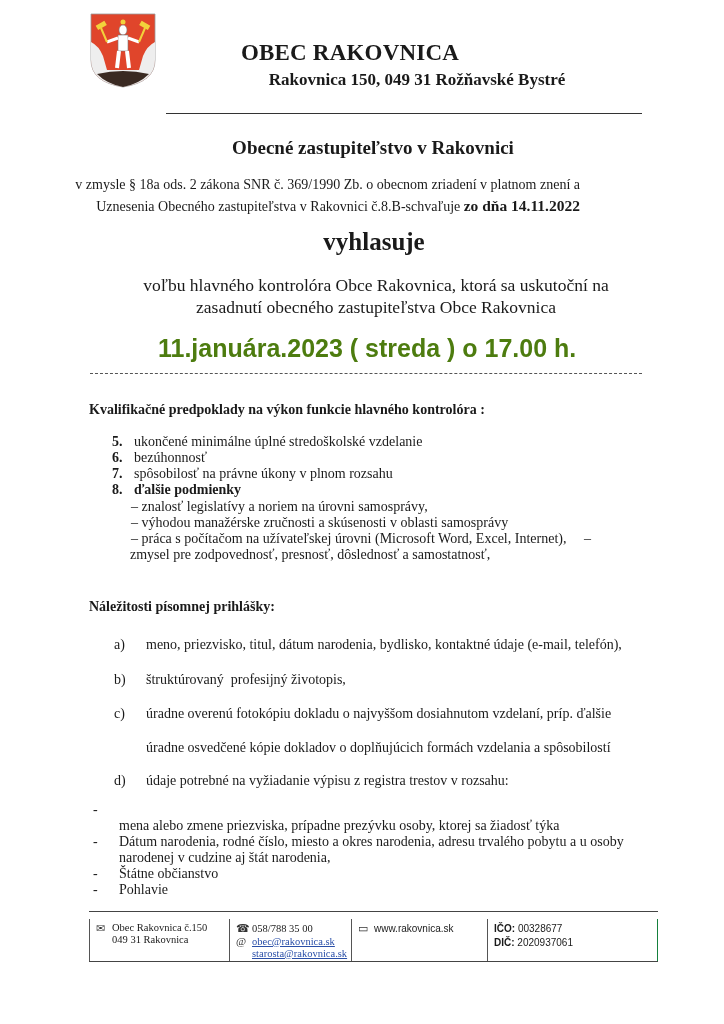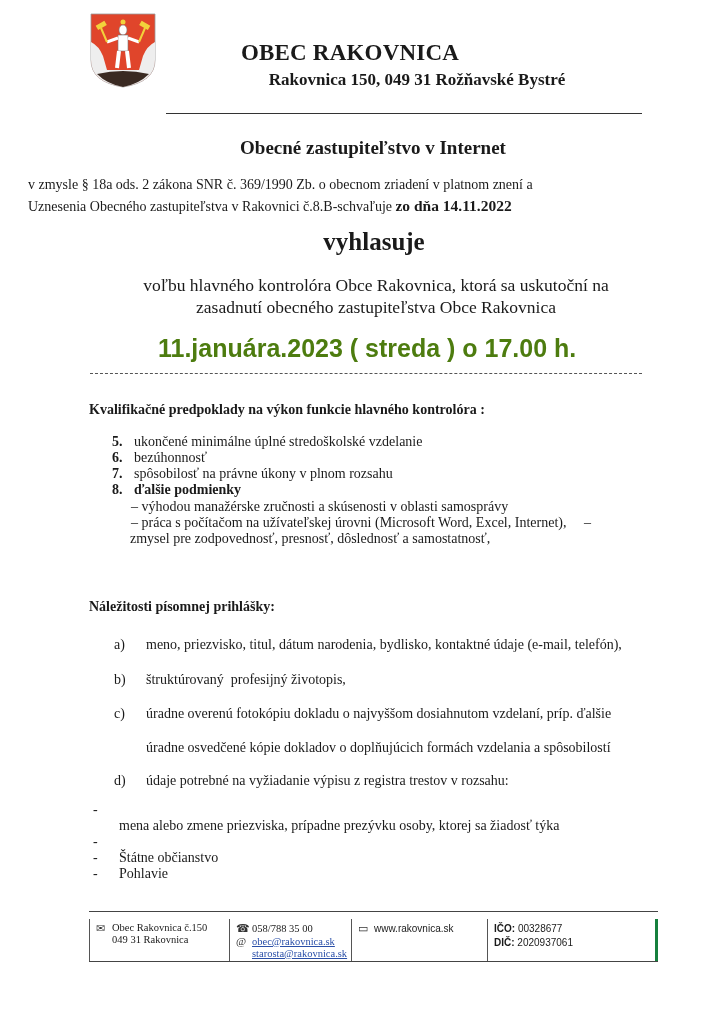--- a/index.html
+++ b/index.html
@@ -6,21 +6,21 @@
   body {
     width: 724px; height: 1024px; background: #ffffff; position: relative; overflow: hidden;
     font-family: "Liberation Serif", serif; color: #1a1a1a;
   }
   .abs { position: absolute; }
   .coat { left: 89px; top: 12px; width: 68px; height: 76px; }
   .hdr-title { left: 0; width: 620px; top: 40px; text-align: center; font-weight: bold; font-size: 23px; padding-left: 80px; box-sizing: border-box; letter-spacing: 0.2px; }
   .hdr-addr { left: 0; width: 724px; top: 70px; text-align: center; font-weight: bold; font-size: 17px; padding-left: 110px; box-sizing: border-box; }
   .hdr-rule { left: 166px; top: 113px; width: 476px; height: 0; border-top: 1.5px solid #333; }
   .council { left: 0; width: 724px; top: 137px; text-align: center; font-weight: bold; font-size: 19px; padding-left: 22px; box-sizing: border-box; }
-  .intro { left: 0; width: 580px; top: 174px; text-align: left; font-size: 14px; line-height: 21px; padding-left: 28px; box-sizing: border-box; }
+  .intro { left: 0; width: 580px; top: 174px; text-align: right; font-size: 14px; line-height: 21px; padding-left: 12px; box-sizing: border-box; }
   .intro b { font-size: 15.5px; }
   .announce { left: 0; width: 724px; top: 228px; text-align: center; font-weight: bold; font-size: 25px; padding-left: 24px; box-sizing: border-box; }
   .subject { left: 0; width: 724px; top: 274px; text-align: center; font-size: 17.5px; line-height: 22px; padding-left: 28px; box-sizing: border-box; }
   .date { left: 158px; top: 334px; font-family: "Liberation Sans", sans-serif; font-weight: bold; font-size: 25px; color: #4d7c0f; }
   .dash { left: 90px; top: 373px; width: 552px; height: 0; border-top: 1px dashed #555; }
   .qual-head { left: 89px; top: 402px; font-weight: bold; font-size: 14px; }
   .qual-list { left: 112px; top: 434px; font-size: 14px; line-height: 16px; width: 560px; }
   .qual-list .row { display: flex; }
   .qual-list .num { width: 22px; font-weight: bold; }
   .qual-list .bold { font-weight: bold; }
@@ -32,21 +32,21 @@
   .app-b { left: 114px; top: 672px; }
   .app-c { left: 114px; top: 706px; }
   .app-c2 { left: 146px; top: 740px; font-size: 14px; }
   .app-d { left: 114px; top: 773px; }
   .dash-list { left: 90px; top: 802px; font-size: 14px; line-height: 16px; width: 570px; }
   .dash-list .row { display: flex; }
   .dash-list .mk { width: 29px; padding-left: 3px; box-sizing: border-box; }
   .foot-rule { left: 89px; top: 911px; width: 569px; height: 0; border-top: 1px solid #444; }
   .footer { left: 89px; top: 919px; width: 569px; height: 43px; display: flex; border-bottom: 1px solid #444; box-sizing: border-box; }
   .footer .cell { border-left: 1px solid #555; height: 100%; box-sizing: border-box; padding: 3px 6px; font-size: 10.5px; line-height: 12px; }
-  .footer .cell:last-child { border-right: 3px solid #15803d; }
+  .footer .cell:last-child { border-right: 1px solid #15803d; }
   .c1 { width: 140px; display: flex; }
   .c2 { width: 122px; }
   .c3 { width: 136px; font-family: "Liberation Sans", sans-serif; font-size: 10px !important; }
   .c4 { flex: 1; font-family: "Liberation Sans", sans-serif; font-size: 10px !important; line-height: 14px !important; }
   .ico { display: inline-block; width: 16px; font-size: 11px; color: #333; }
   .link { color: #2a4fa8; text-decoration: underline; }
 </style>
 </head>
 <body>
 
@@ -62,21 +62,21 @@
   <path d="M18,30 L12,16" stroke="#f2d23b" stroke-width="2"></path>
   <rect x="7" y="11" width="10" height="5" fill="#f2d23b" transform="rotate(-30 12 13)"></rect>
   <path d="M50,30 L56,16" stroke="#f2d23b" stroke-width="2"></path>
   <rect x="51" y="11" width="10" height="5" fill="#f2d23b" transform="rotate(30 56 13)"></rect>
 </svg>
 
 <div class="abs hdr-title">OBEC RAKOVNICA</div>
 <div class="abs hdr-addr">Rakovnica 150,  049 31  Rožňavské Bystré</div>
 <div class="abs hdr-rule"></div>
 
-<div class="abs council">Obecné zastupiteľstvo v Internet</div>
+<div class="abs council">Obecné zastupiteľstvo v Rakovnici</div>
 <div class="abs intro">
   <div>v zmysle § 18a ods. 2 zákona SNR č. 369/1990 Zb. o obecnom zriadení v platnom znení a</div>
   <div><span>Uznesenia Obecného zastupiteľstva v Rakovnici č.8.B-schvaľuje </span><b>zo dňa 14.11.2022</b></div>
 </div>
 
 <div class="abs announce">vyhlasuje</div>
 <div class="abs subject">
   <div>voľbu hlavného kontrolóra Obce Rakovnica, ktorá sa uskutoční na</div>
   <div>zasadnutí obecného zastupiteľstva Obce Rakovnica</div>
 </div>
@@ -96,20 +96,21 @@
   <div class="row">
       <span class="num">7.</span>
       <span>spôsobilosť na právne úkony v plnom rozsahu</span>
     </div>
   <div class="row">
       <span class="num">8.</span>
       <span class="bold">ďalšie podmienky</span>
     </div>
 </div>
 <div class="abs sub-list">
+  <div>– znalosť legislatívy a noriem na úrovni samosprávy,</div>
   <div>– výhodou manažérske zručnosti a skúsenosti v oblasti samosprávy</div>
   <div style="white-space:pre">– práca s počítačom na užívateľskej úrovni (Microsoft Word, Excel, Internet),     –</div>
   <div style="margin-left:-1px">zmysel pre zodpovednosť, presnosť, dôslednosť a samostatnosť,</div>
 </div>
 
 <div class="abs app-head">Náležitosti písomnej prihlášky:</div>
 <div class="abs app-item app-a">
     <span class="lbl">a)</span>
     <span>meno, priezvisko, titul, dátum narodenia, bydlisko, kontaktné údaje (e-mail, telefón),</span>
   </div>
@@ -127,20 +128,21 @@
     <span>údaje potrebné na vyžiadanie výpisu z registra trestov v rozsahu:</span>
   </div>
 
 <div class="abs dash-list">
   <div class="row">
       <span class="mk">-</span>
       <span><br><span>mena alebo zmene priezviska, prípadne prezývku osoby, ktorej sa žiadosť týka</span></span>
     </div>
   <div class="row">
       <span class="mk">-</span>
+      <span><span>Dátum narodenia, rodné číslo, miesto a okres narodenia, adresu trvalého pobytu a u osoby</span><br><span>narodenej v cudzine aj štát narodenia,</span></span>
     </div>
   <div class="row">
       <span class="mk">-</span>
       <span>Štátne občianstvo</span>
     </div>
   <div class="row">
       <span class="mk">-</span>
       <span>Pohlavie</span>
     </div>
 </div>

